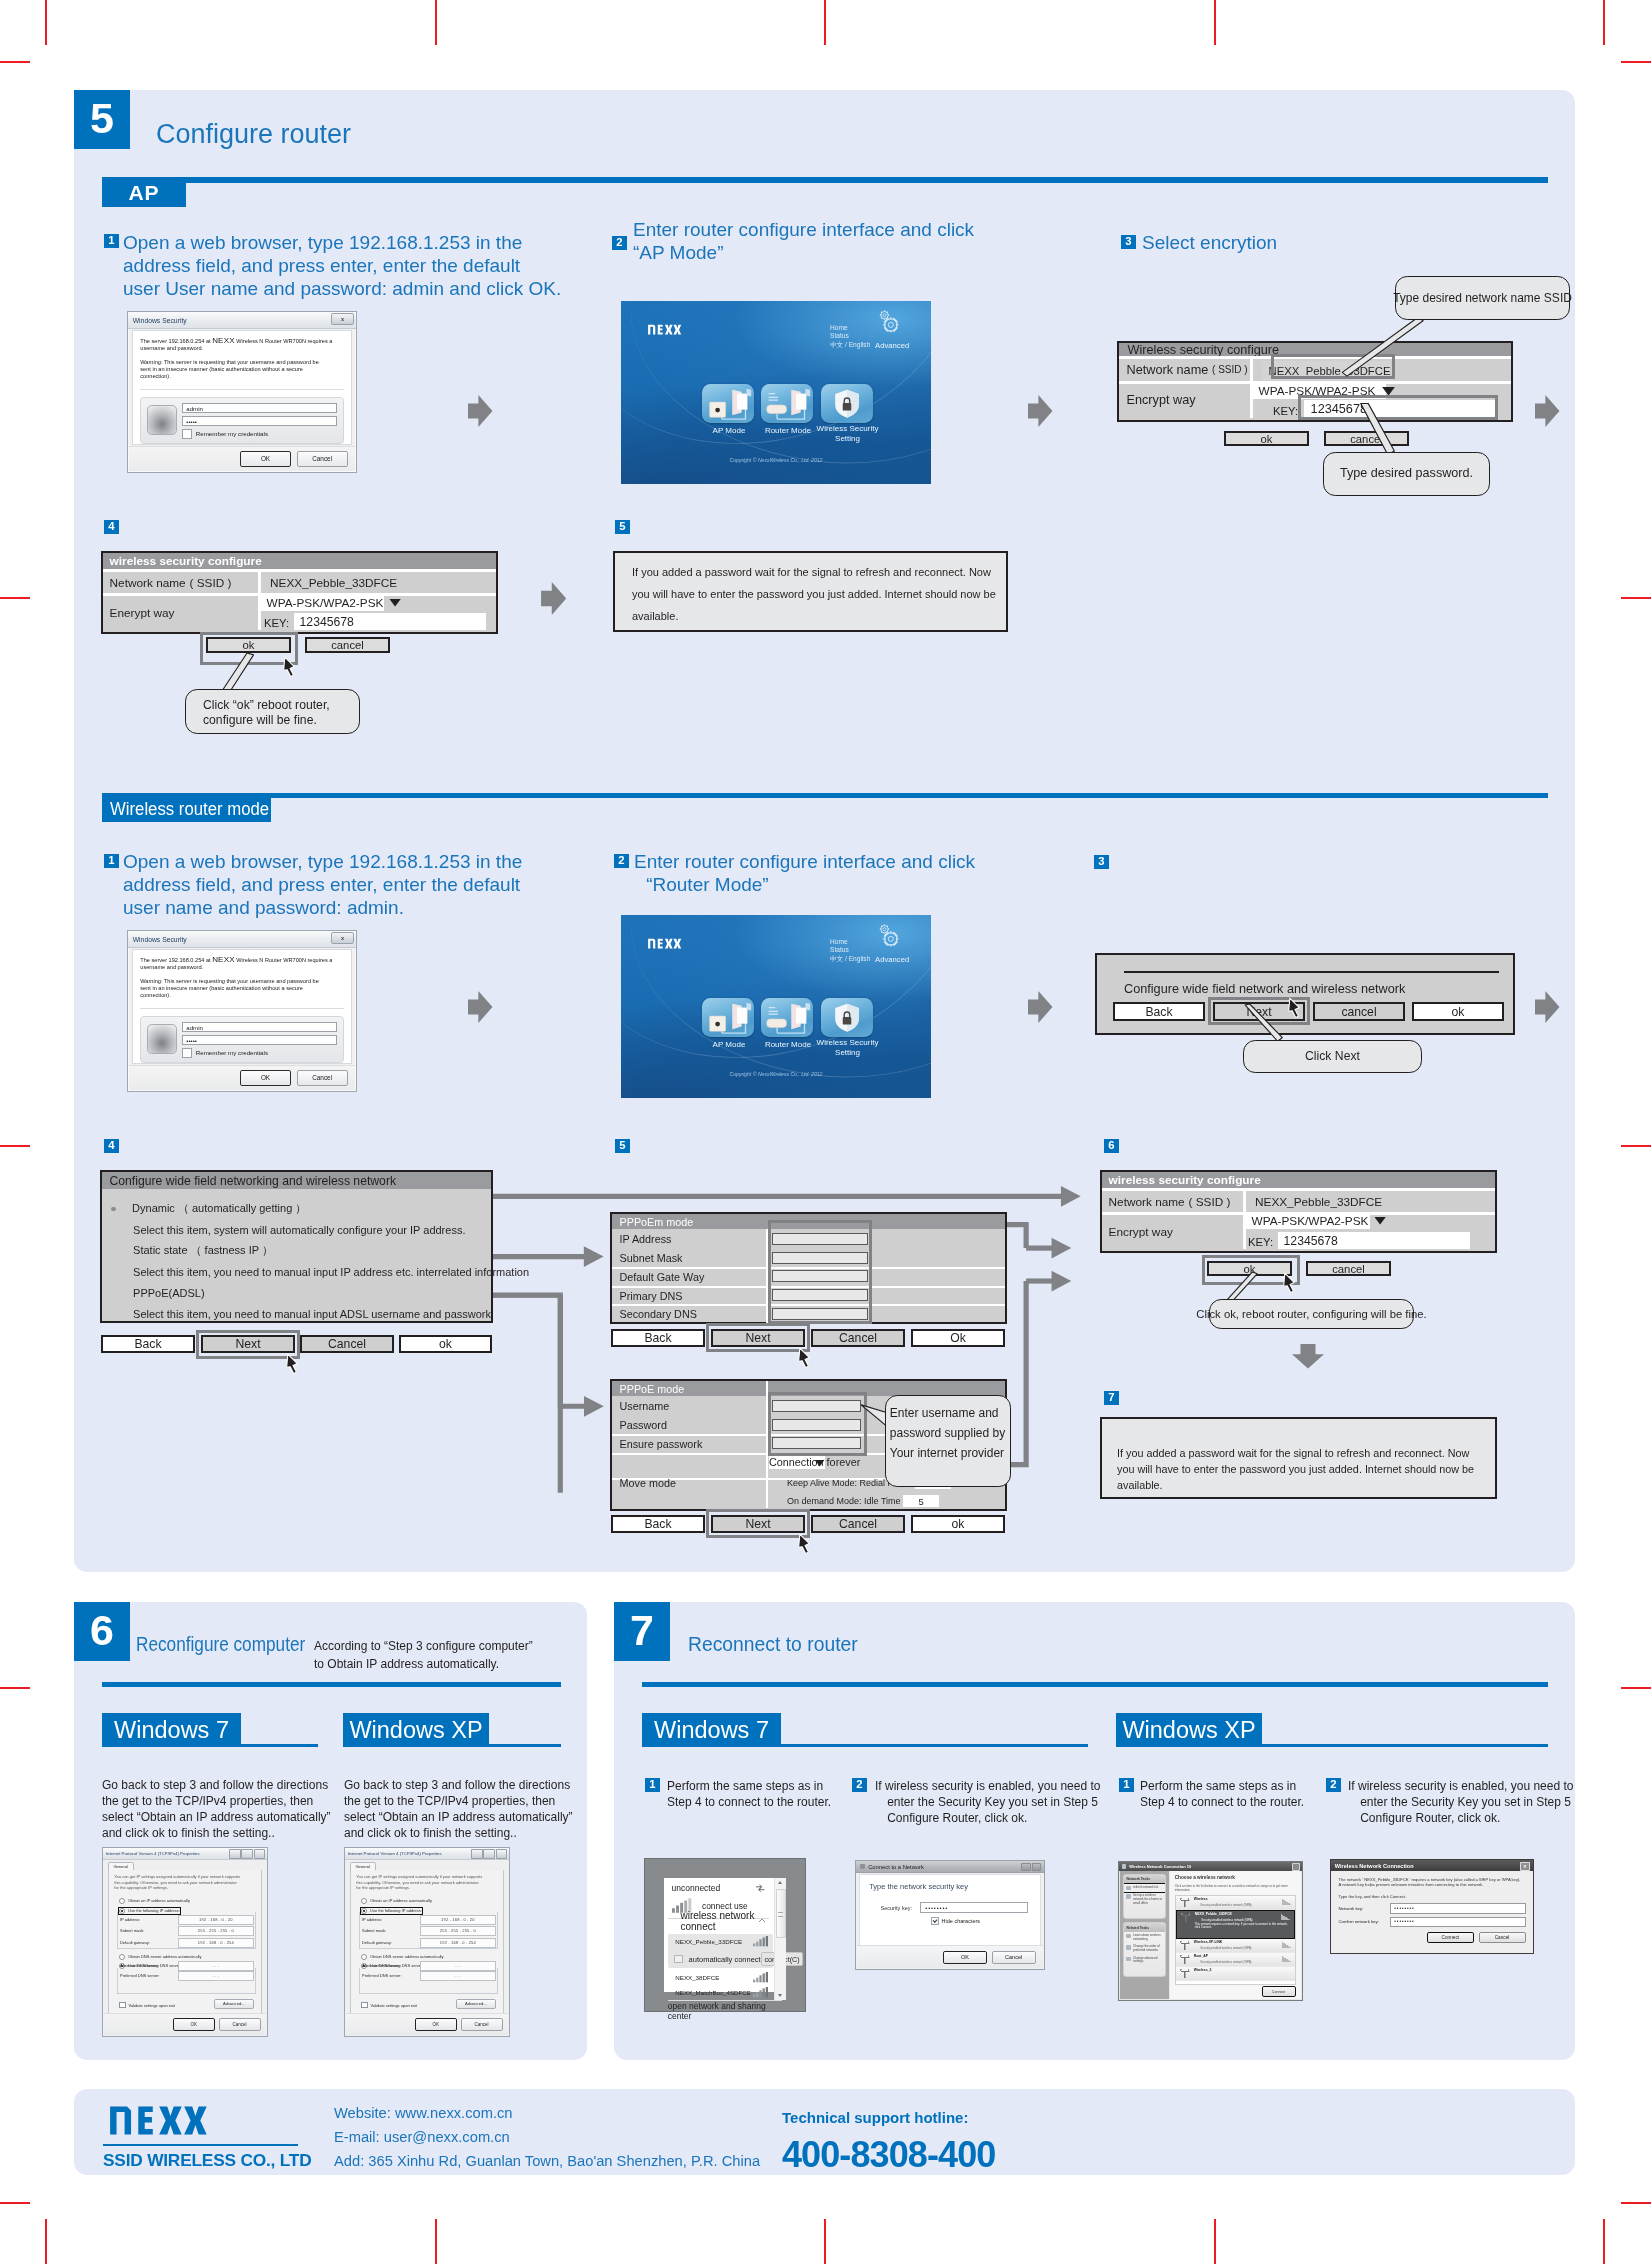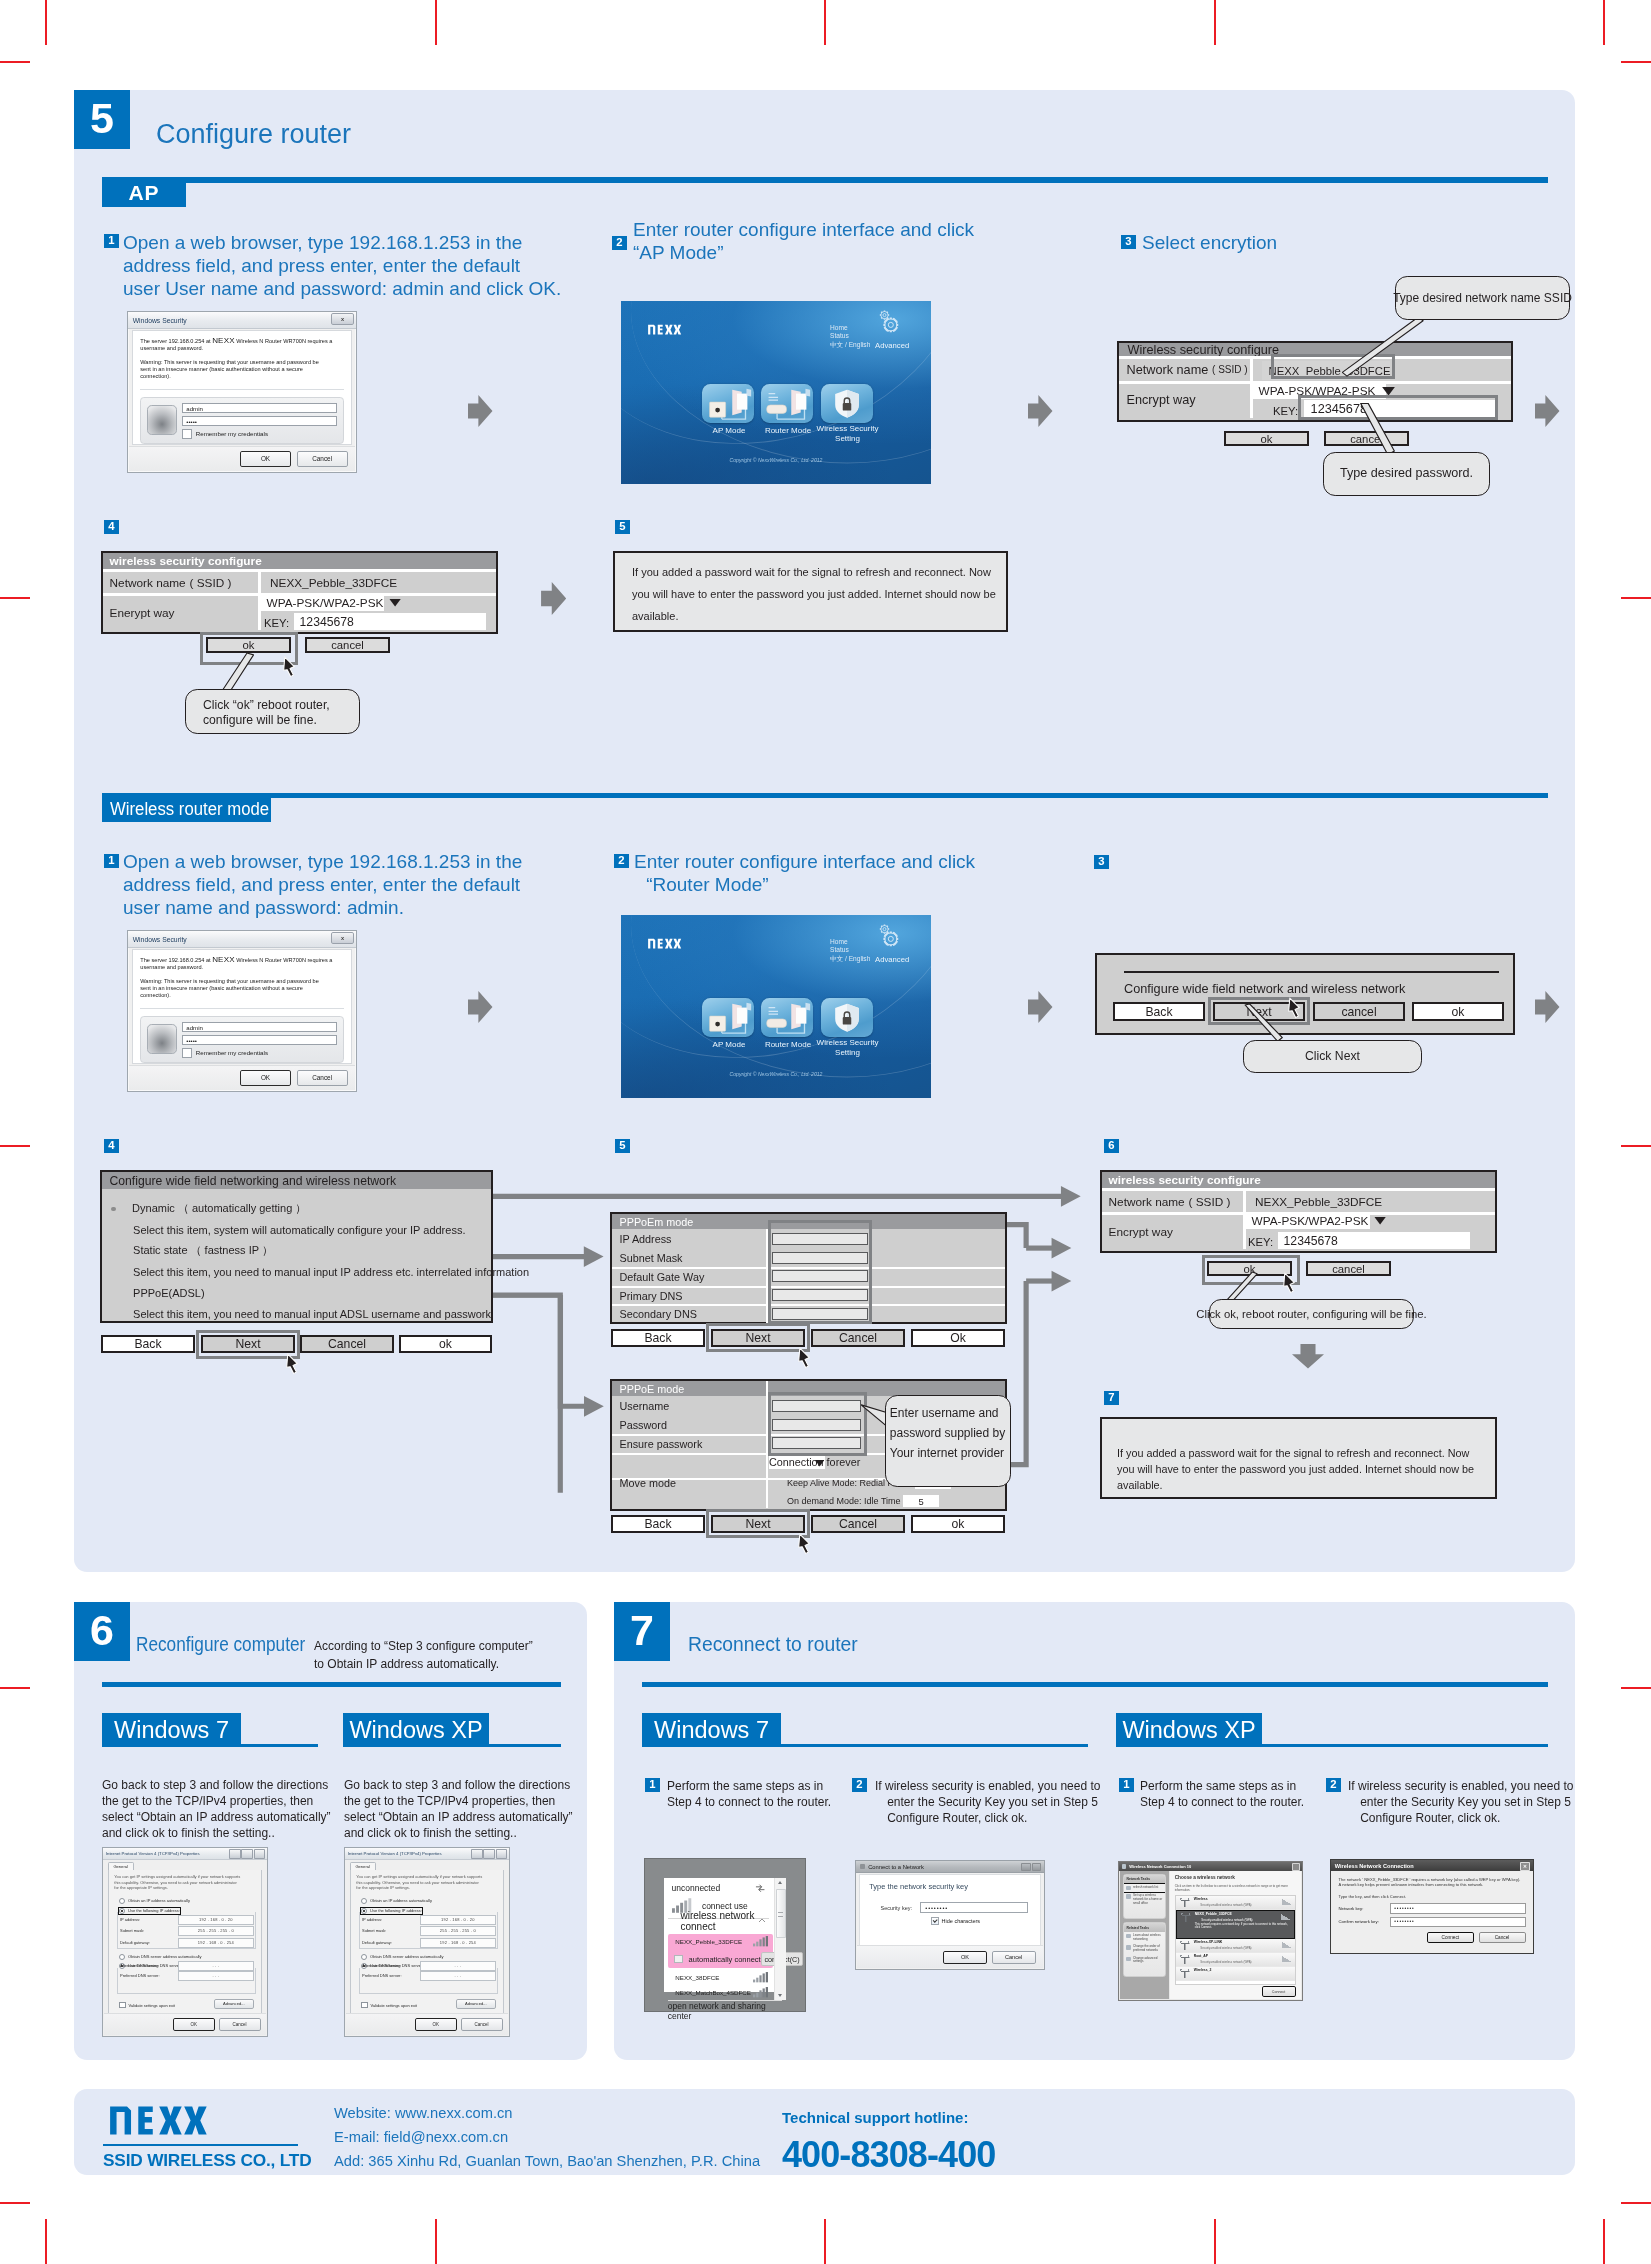--- a/index.html
+++ b/index.html
@@ -126,21 +126,21 @@
   .ipv4-btn{width:40px;height:10.4px;background:linear-gradient(#fcfcfd,#e4e6e9);border:0.9px solid #9aa1a9;border-radius:1.9px;
             display:flex;align-items:center;justify-content:center;font-size:4.5px;}
   .ipv4-btn-def{border:1.5px solid #222;}
   
   .netlist{position:absolute;background:#888b8d;border:0.9px solid #6d7072;box-sizing:border-box;padding:19px;}
   .nl-inner{position:relative;width:100%;height:100%;background:#fff;box-sizing:border-box;font-size:7.5px;color:#222;}
   .nl-head{position:absolute;left:7.5px;right:21px;top:3.8px;height:13px;display:flex;align-items:center;font-size:8.5px;}
   .nl-use{position:absolute;left:7.5px;right:21px;top:18px;height:19px;display:flex;align-items:center;font-size:8.5px;}
   .nl-div{position:absolute;left:3.8px;right:17px;top:40px;height:0.9px;background:#d6d6d6;}
   .nl-head2{position:absolute;left:7.5px;right:21px;top:36px;height:13px;display:flex;align-items:center;font-size:10px;margin-left:9px;}
-  .nl-selected{position:absolute;left:3.8px;right:13px;top:56px;height:34px;background:#f9a8d4;border-radius:1.9px;}
+  .nl-selected{position:absolute;left:3.8px;right:13px;top:56px;height:34px;background:#e5e5e5;border-radius:1.9px;}
   
   .nl-item{position:relative;height:15px;display:flex;align-items:center;padding:0 4.7px 0 7.5px;font-size:6.2px;box-sizing:border-box;}
   .nl-item.nl-abs{position:absolute;left:3.8px;right:13px;}
   .nl-auto{position:absolute;left:0;right:0;top:15px;height:20px;display:flex;align-items:center;padding-left:6.6px;font-size:7.5px;white-space:nowrap;}
   .nl-cb{width:6.6px;height:6.6px;background:#f0f0f0;border:0.9px solid #b2b6ba;margin-right:5.6px;display:inline-block;flex:none;}
   .nl-btn{margin-left:auto;margin-right:3.8px;padding:1.9px 2.8px;background:#e4e4e4;border:0.9px solid #c2c2c2;border-radius:1.9px;font-size:7.2px;}
   .nl-foot{position:absolute;left:3.8px;right:3.8px;top:122px;height:19px;display:flex;align-items:center;justify-content:center;font-size:8.5px;border-top:0.9px solid #dcdcdc;}
   .nl-scroll{position:absolute;right:0;top:0;height:122px;width:11.3px;background:#f3f3f3;border-left:0.9px solid #e2e2e2;}
   .nl-arrow-up{position:absolute;top:2.8px;left:3.3px;width:0;height:0;border-left:2.8px solid transparent;border-right:2.8px solid transparent;border-bottom:3.8px solid #6f7377;}
   .nl-arrow-dn{position:absolute;bottom:2.8px;left:3.3px;width:0;height:0;border-left:2.8px solid transparent;border-right:2.8px solid transparent;border-top:3.8px solid #6f7377;}
@@ -337,21 +337,21 @@
   <g fill="#0071bc">
     <path d="M1 38 V3 h21 l5 5 v30 h-8 V10 h-10 V38 Z"></path>
     <path d="M36 38 V3 h18 v7 h-10 v6 h9 v7 h-9 v8 h10 v7 Z"></path>
     <path d="M62 3 h10 l4 12 l4 -12 h10 l-8 17.5 l8 17.5 h-10 l-4 -12 l-4 12 h-10 l8 -17.5 Z"></path>
     <path d="M93 3 h10 l4 12 l4 -12 h10 l-8 17.5 l8 17.5 h-10 l-4 -12 l-4 12 h-10 l8 -17.5 Z"></path>
   </g>
 </svg>
 <div class="hrule" style="left:103px;top:2144px;width:195px;height:1.9px;background:#0071bc;"></div>
 <div class="fco" style="left:103px;top:2150px;font-size:17.3px;font-weight:bold;color:#0071bc;letter-spacing:-0.2px;">SSID WIRELESS CO., LTD</div>
 <div class="fco" style="left:334px;top:2105px;font-size:14.7px;color:#1b75bb;">Website: www.nexx.com.cn</div>
-<div class="fco" style="left:334px;top:2129px;font-size:14.7px;color:#1b75bb;">E-mail: field@nexx.com.cn</div>
+<div class="fco" style="left:334px;top:2129px;font-size:14.7px;color:#1b75bb;">E-mail: user@nexx.com.cn</div>
 <div class="fco" style="left:334px;top:2153px;font-size:14.7px;color:#1b75bb;">Add: 365 Xinhu Rd, Guanlan Town, Bao'an Shenzhen, P.R. China</div>
 <div class="fco" style="left:782px;top:2109px;font-size:15px;font-weight:bold;color:#0071bc;">Technical support hotline:</div>
 <div class="fco" style="left:782px;top:2134px;font-size:36px;font-weight:bold;color:#0071bc;letter-spacing:-0.9px;">400-8308-400</div>
 
 <div class="xpwin" style="left:1118px;top:1861px;width:185px;height:140px;">
   <div class="xp-title">
     <span class="xp-ico"></span>
     <span>Wireless Network Connection 10</span>
     <span class="xp-close"></span>
   </div>

